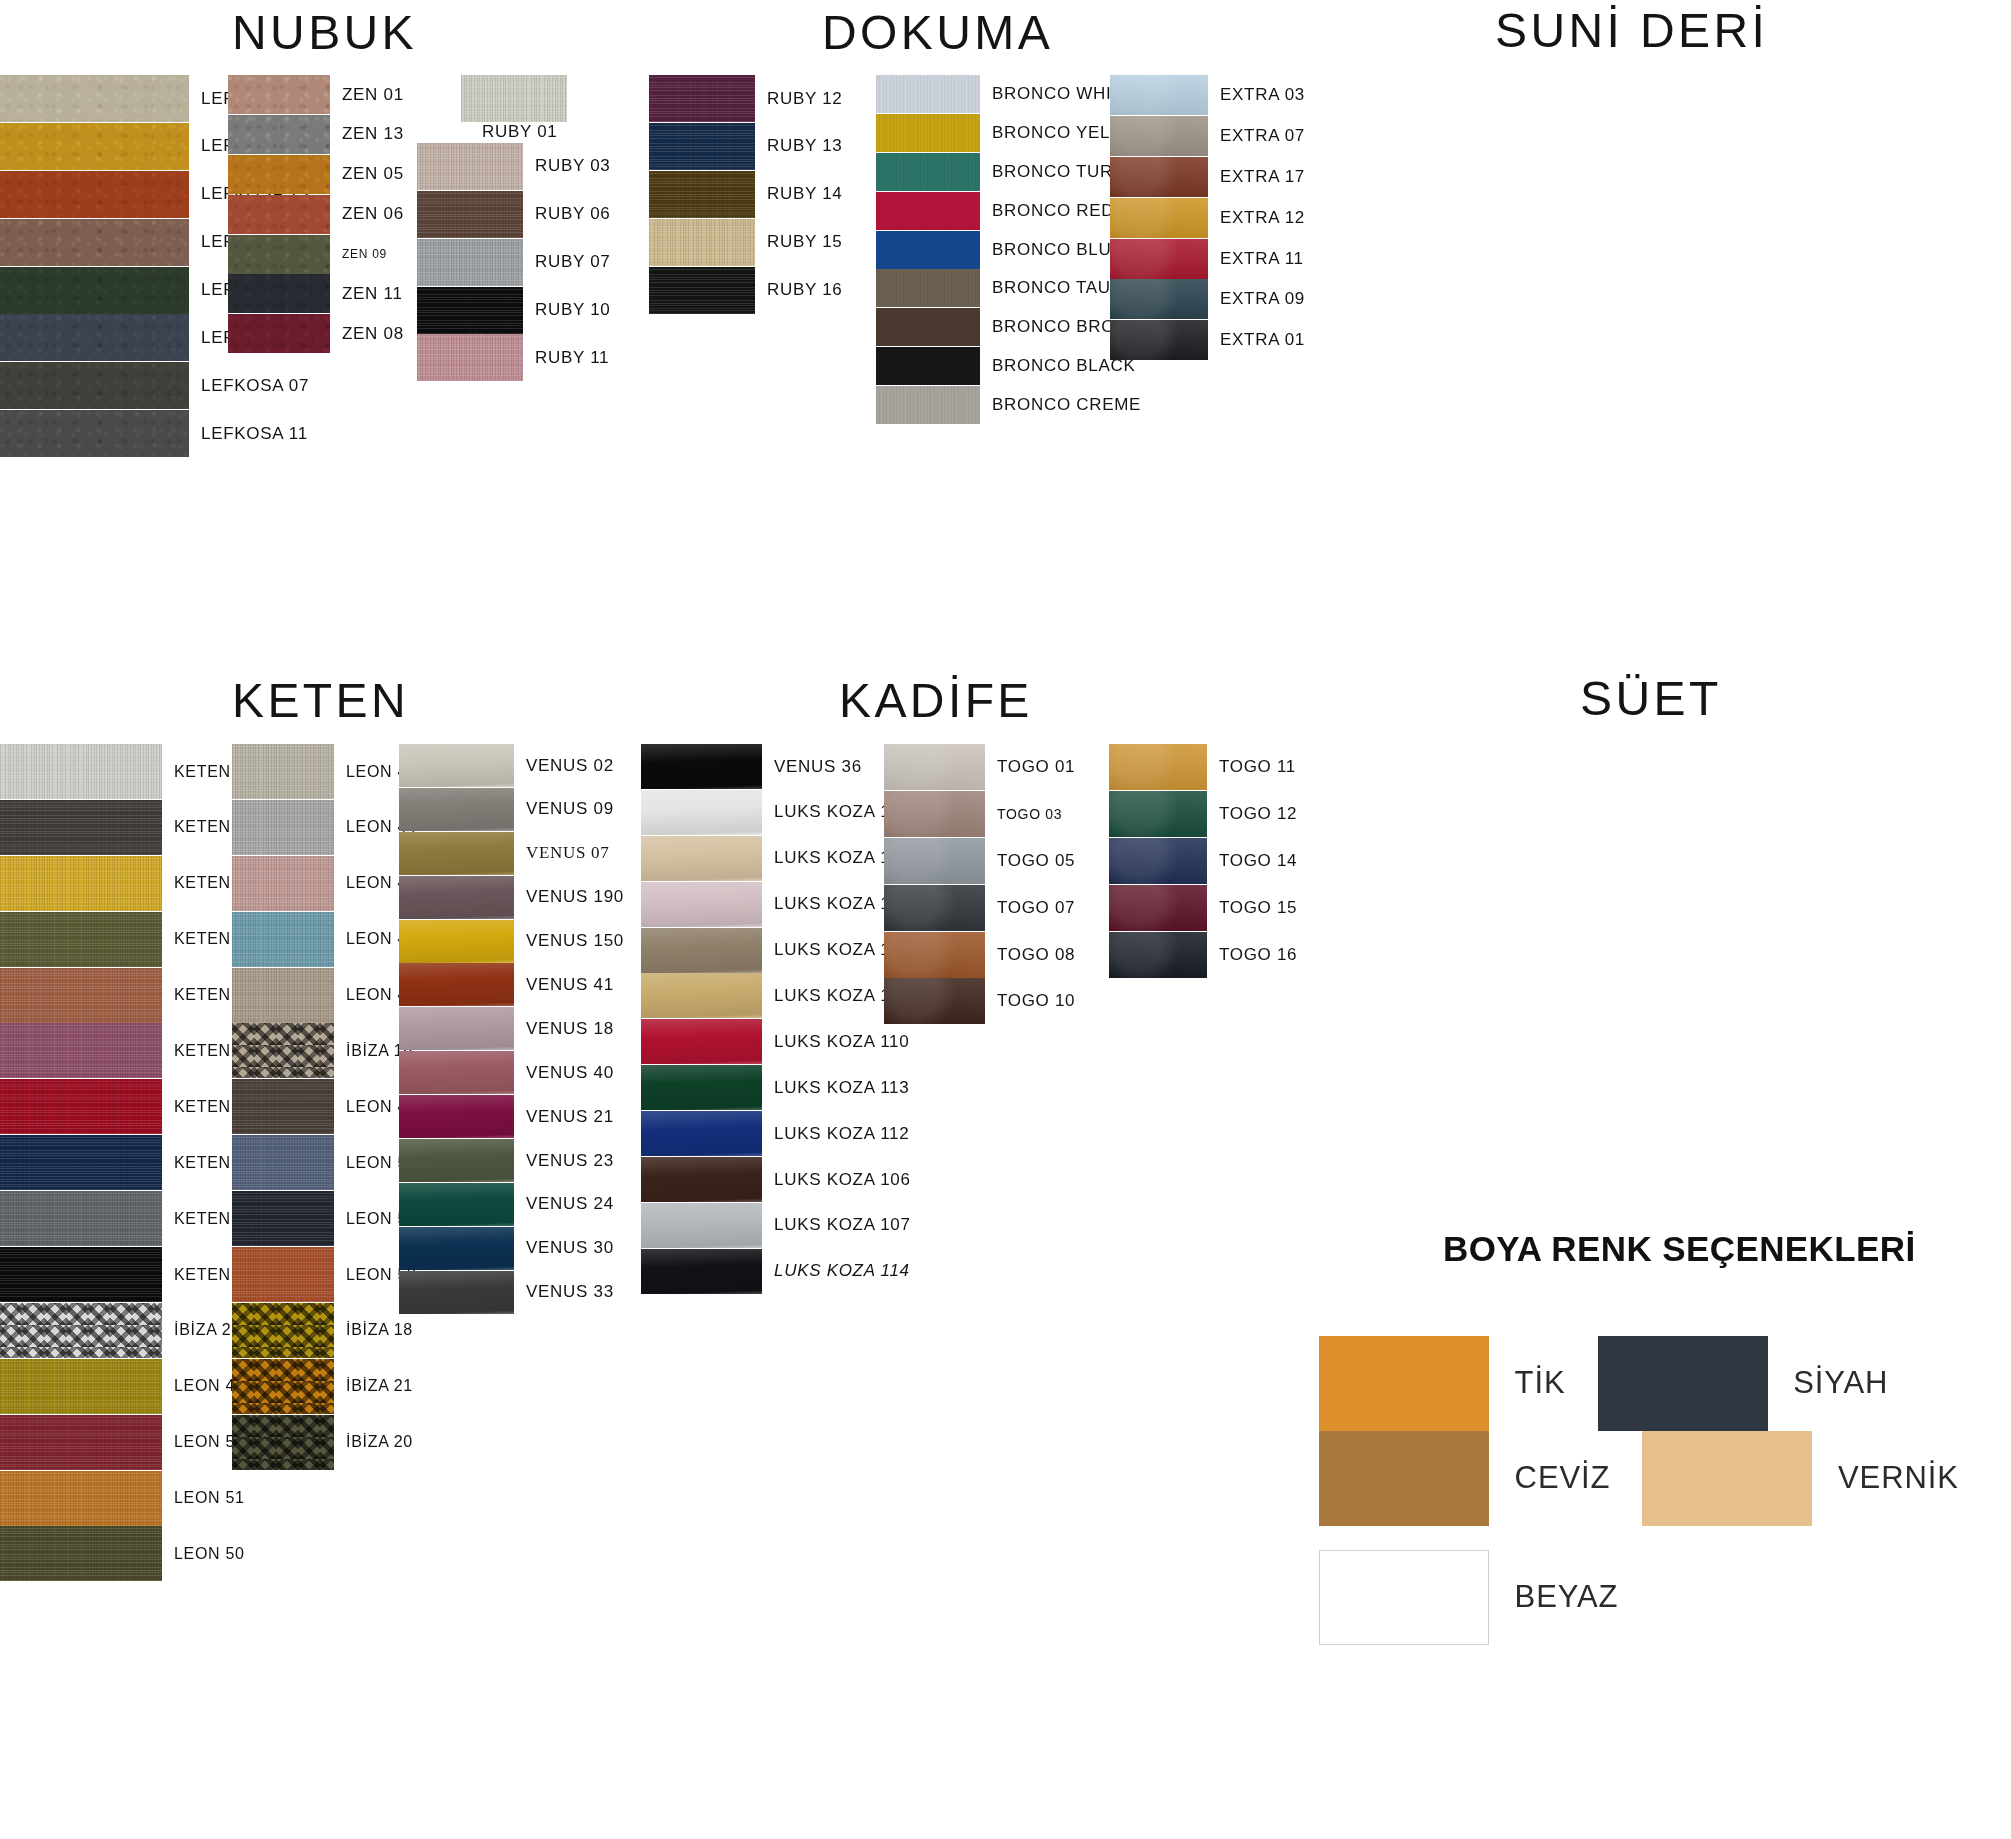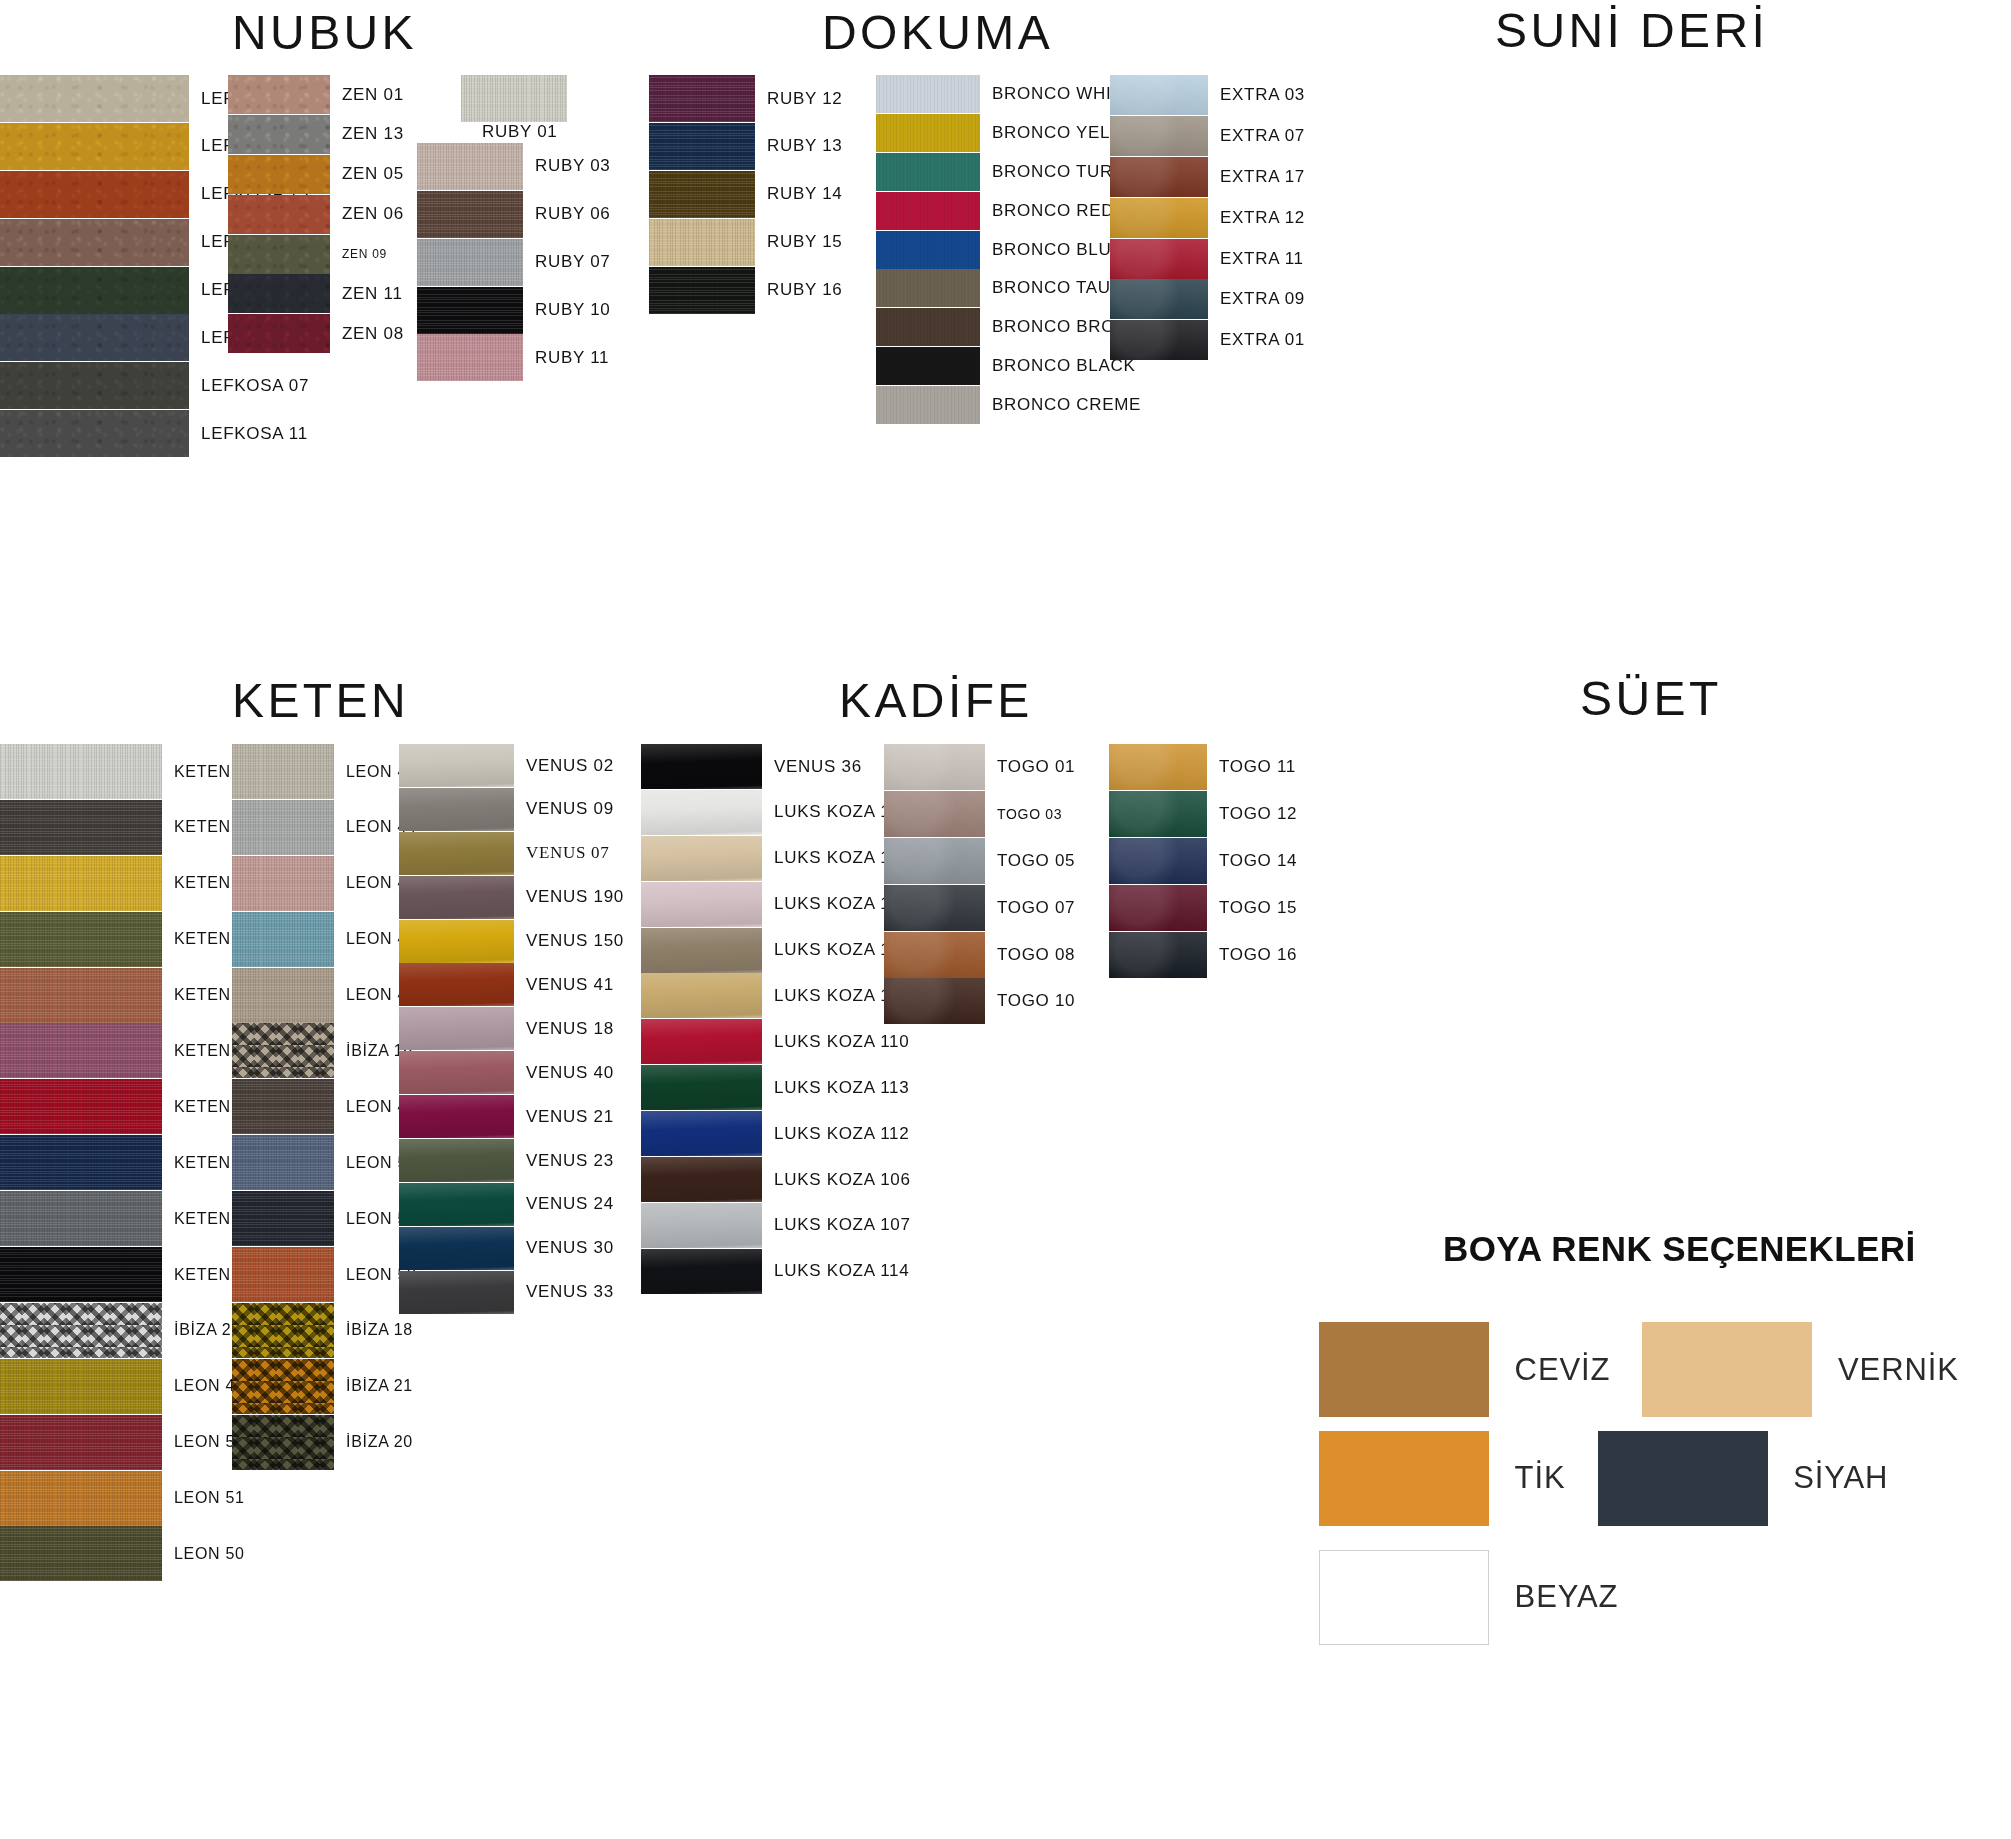--- a/index.html
+++ b/index.html
@@ -531,21 +531,21 @@
         <div class="lbl" style="font-size: 17px;">LUKS KOZA 112</div>
       </div>
       <div class="row" style="margin-bottom: 0.9px;">
         <div class="sw tex-velvet" style="width: 121px; height: 45px; background: rgb(58, 35, 26);"></div>
         <div class="lbl" style="font-size: 17px;">LUKS KOZA 106</div>
       </div>
       <div class="row" style="margin-bottom: 0.9px;">
         <div class="sw tex-velvet" style="width: 121px; height: 45px; background: rgb(181, 185, 188);"></div>
         <div class="lbl" style="font-size: 17px;">LUKS KOZA 107</div>
       </div>
-      <div class="row" style="margin-bottom: 0.9px;">
+      <div class="row" style="margin-bottom: 0.9px; font-style: italic;">
         <div class="sw tex-velvet" style="width: 121px; height: 45px; background: rgb(16, 18, 22);"></div>
         <div class="lbl" style="font-size: 17px;">LUKS KOZA 114</div>
       </div>
     </div>
 
   <div class="col" style="left:884px; top:744px; --sw:101px; --sh:46px; --gap:0.9px; --fs:17px;">
       <div class="row" style="margin-bottom: 0.9px;">
         <div class="sw tex-suede" style="width: 101px; height: 46px; background: rgb(203, 195, 188);"></div>
         <div class="lbl" style="font-size: 17px;">TOGO 01</div>
       </div>
@@ -588,32 +588,32 @@
         <div class="sw tex-suede" style="width: 98px; height: 46px; background: rgb(90, 16, 36);"></div>
         <div class="lbl" style="font-size: 17px;">TOGO 15</div>
       </div>
       <div class="row" style="margin-bottom: 0.9px;">
         <div class="sw tex-suede" style="width: 98px; height: 46px; background: rgb(20, 26, 34);"></div>
         <div class="lbl" style="font-size: 17px;">TOGO 16</div>
       </div>
     </div>
 
   <div class="boya-grid">
+    <div class="boya-row" style="margin-top:13.6px">
+      <div class="boya-sw tex-wood" style="background: rgb(220, 143, 43);"></div>
+      <div class="boya-lbl">TİK</div>
+      <div class="boya-sw tex-flat" style="margin-left: 32px; background: rgb(46, 55, 66);"></div>
+      <div class="boya-lbl">SİYAH</div>
+    </div>
     <div class="boya-row">
       <div class="boya-sw tex-wood" style="background: rgb(169, 121, 63);"></div>
       <div class="boya-lbl">CEVİZ</div>
       <div class="boya-sw tex-wood" style="margin-left: 32px; background: rgb(229, 192, 141);"></div>
       <div class="boya-lbl">VERNİK</div>
     </div>
-    <div class="boya-row" style="margin-top:13.6px">
-      <div class="boya-sw tex-wood" style="background: rgb(220, 143, 43);"></div>
-      <div class="boya-lbl">TİK</div>
-      <div class="boya-sw tex-flat" style="margin-left: 32px; background: rgb(46, 55, 66);"></div>
-      <div class="boya-lbl">SİYAH</div>
-    </div>
     <div class="boya-row" style="margin-top:24px">
       <div class="boya-sw tex-flat" style="border: 0.9px solid rgb(207, 207, 207); box-sizing: border-box; background: rgb(255, 255, 255);"></div>
       <div class="boya-lbl">BEYAZ</div>
     </div>
   </div>
 
 </div>
 
 
 </body></html>

